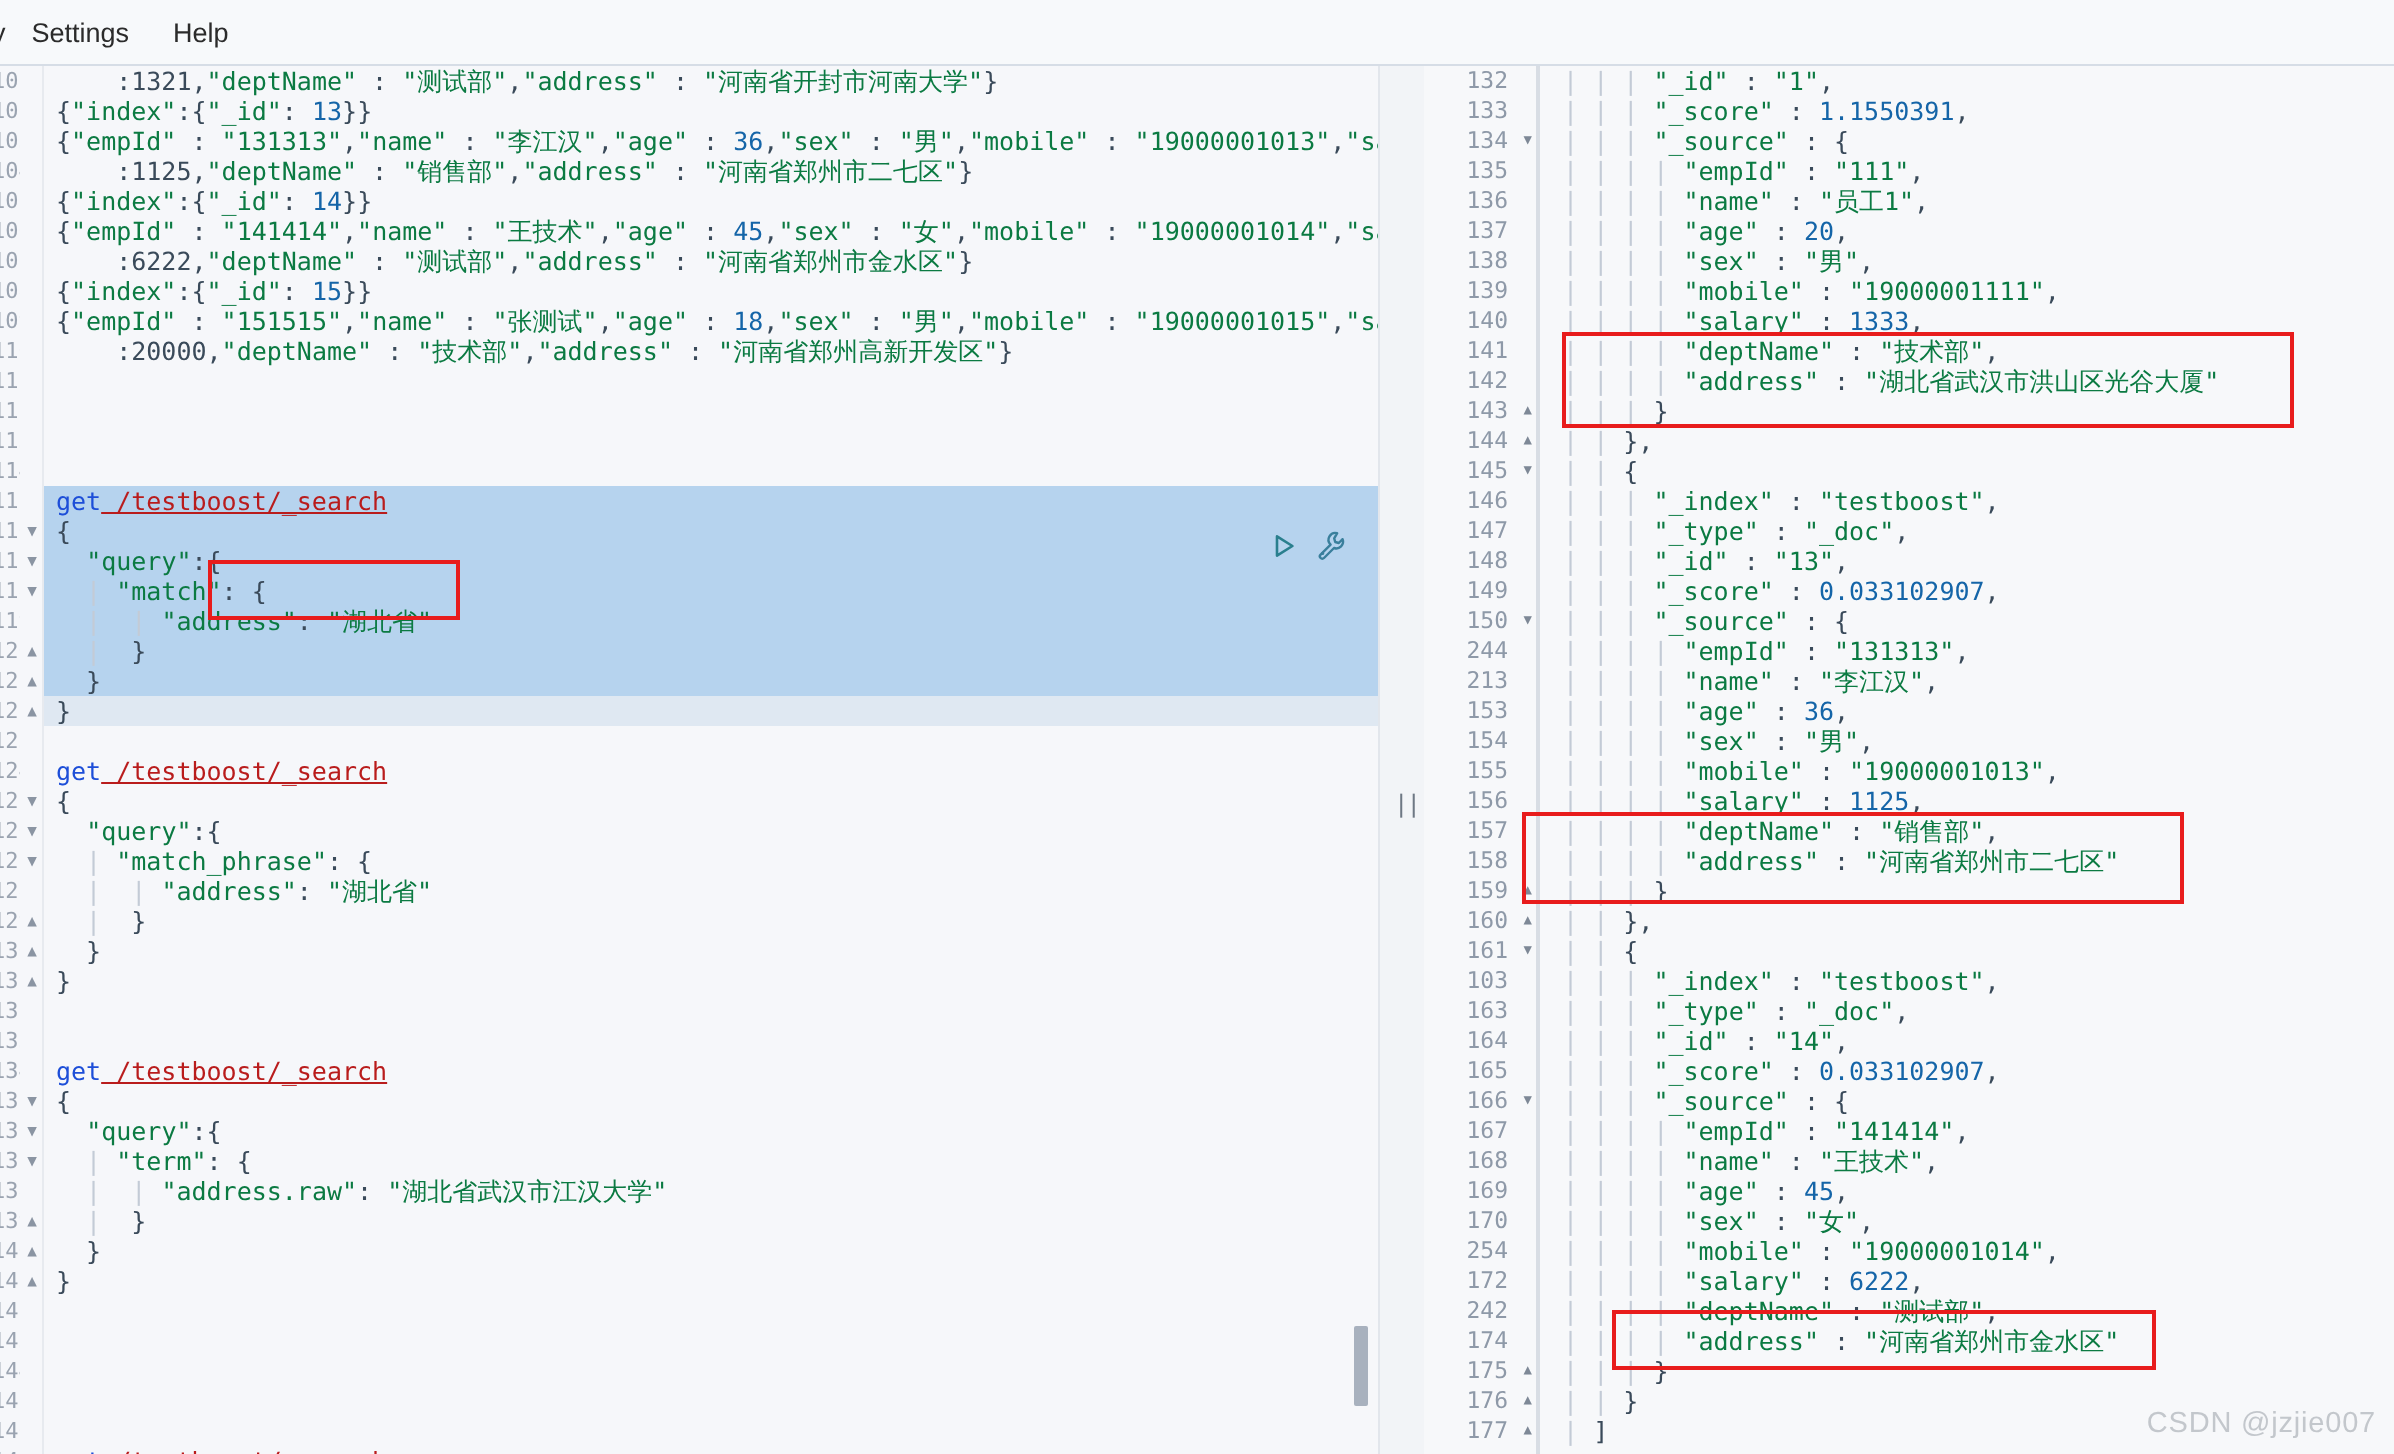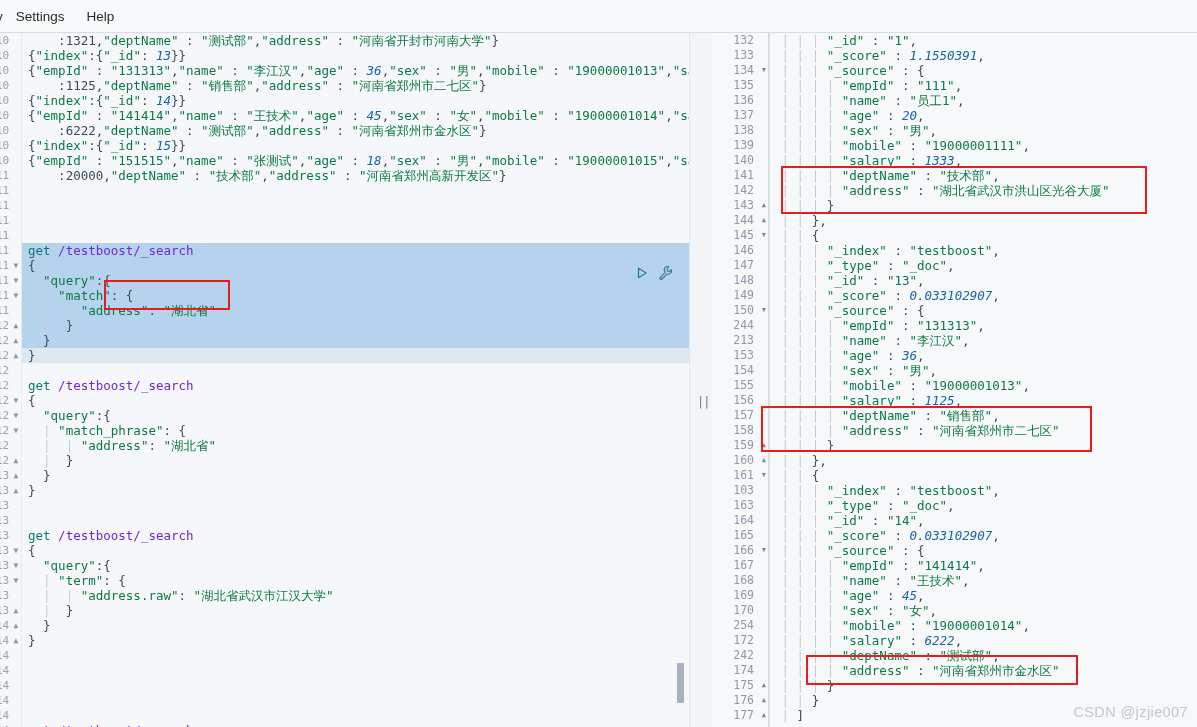--- a/index.html
+++ b/index.html
@@ -84,24 +84,24 @@
     line-height: 15px;
     white-space: pre;
     color: #24292e;
   }
   .ln { height: 15px; padding-left: 6px; white-space: pre; }
 
   
   .sel { background: #b6d3ee; }
   .sel-partial { background: #dfe8f2; }
   .t-str   { color: #0b7a42; }
-  .t-num   { color: #1565a8; font-style: italic; }
+  .t-num   { color: #1565a8; }
   .t-punct { color: #3a4a5a; }
-  .t-verb  { color: #0f766e; }
-  .t-path  { color: #6d28d9; }
+  .t-verb  { color: #1d4ed8; }
+  .t-path  { color: #b91c1c; text-decoration: underline; }
   .t-guide { color: #c3cbd6; }
 
   
   #left-actions {
     position: absolute;
     right: 16px;
     top: 232px;
     display: flex;
     gap: 9px;
     align-items: center;

